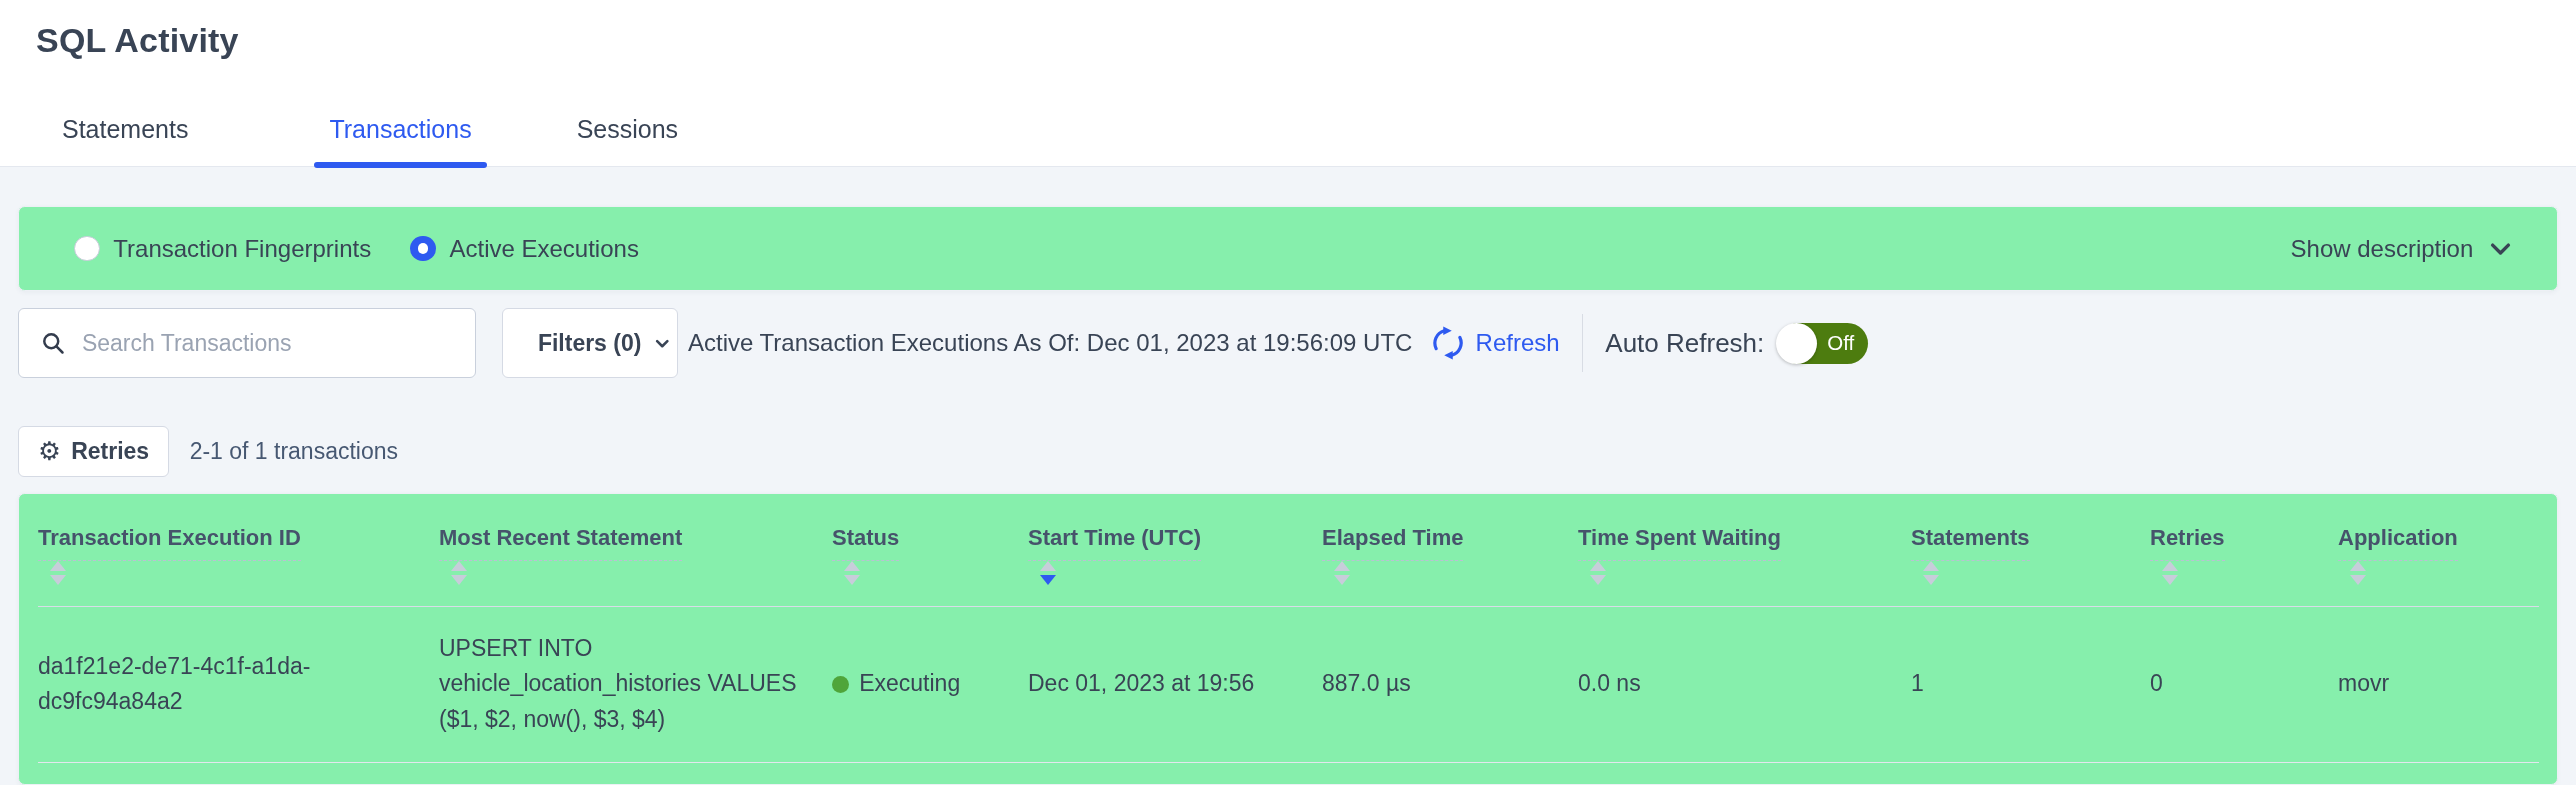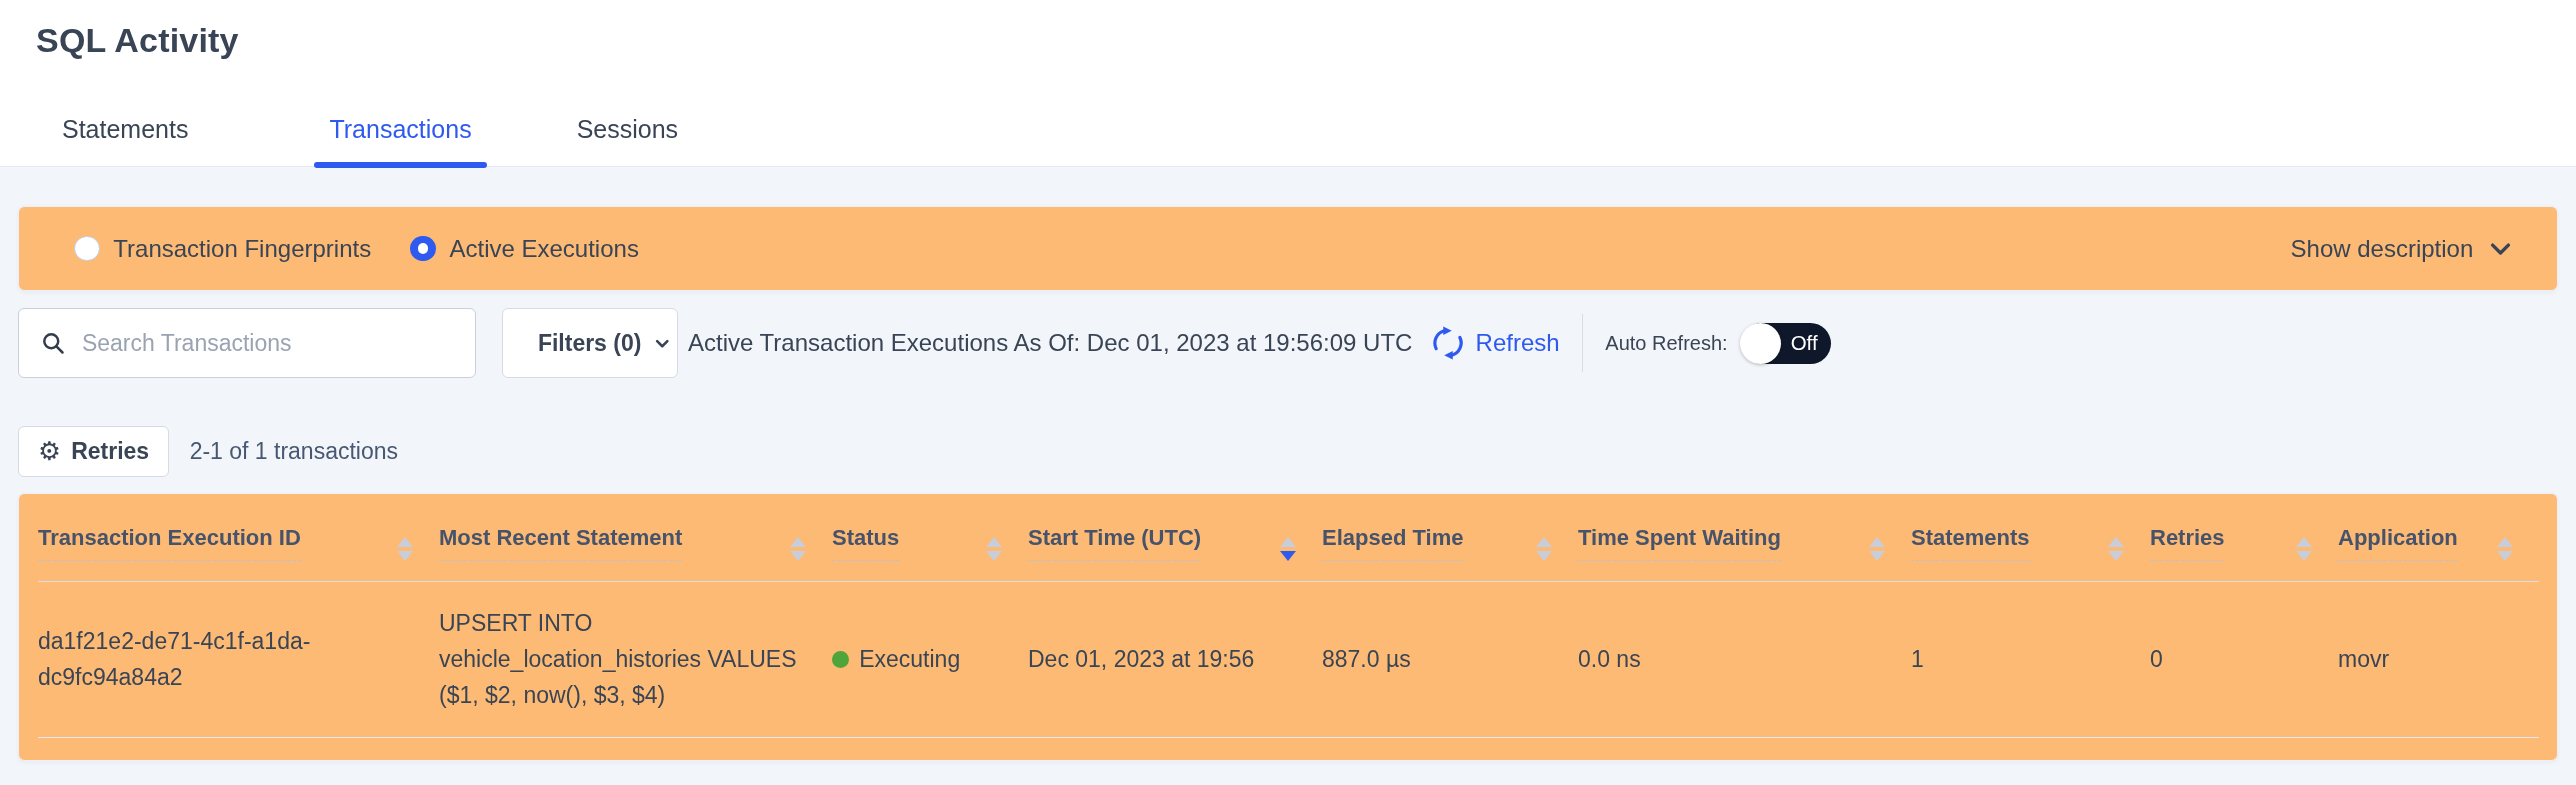--- a/index.html
+++ b/index.html
@@ -42,21 +42,21 @@
     left: -15.4px; right: -15.4px; bottom: -1.7px;
     height: 6px;
     border-radius: 3.4px;
     background: #2e5af0;
   }
 
   
   .main { padding: 39px 18px 0 18px; }
 
   .card {
-    background: #fdba74;
+    background: #86efac;
     border: 0.9px solid #edf0f5;
     border-radius: 6.8px;
     box-shadow: 0 1.7px 4.3px rgba(60,70,90,0.05);
   }
 
   
   .viewmode-card {
     height: 85px;
     display: flex;
     align-items: center;
@@ -126,27 +126,27 @@
     cursor: pointer;
     font-family: inherit;
   }
   .filters-btn { margin-left: 26px; width: 176px; height: 70px; padding-left: 30px; }
   .filters-btn svg { margin-left: 10.2px; }
   .asof-text { margin-left: 10px; font-size: 24px; color: #394455; }
   .refresh { margin-left: 19px; display: flex; align-items: center; cursor: pointer; }
   .refresh-label { margin-left: 10.2px; font-size: 24px; color: #2e5af0; }
   .v-divider { width: 1.7px; height: 58px; background: #d8dce4; margin: 0 22px; }
   .auto-refresh { display: flex; align-items: center; }
-  .auto-refresh-label { font-size: 20px; color: #394455; text-align: right; }
+  .auto-refresh-label { font-size: 26px; color: #394455; text-align: right; }
   .toggle {
     position: relative;
     margin-left: 13.7px;
     width: 90px; height: 41px;
     border-radius: 20.5px;
-    background: #0f172a;
+    background: #4d7c0f;
     cursor: pointer;
     text-decoration: underline;
   }
   .toggle-knob {
     position: absolute;
     left: -1.7px; top: 0px;
     width: 41px; height: 41px;
     border-radius: 50%;
     background: #ffffff;
     box-shadow: 0 0.9px 3.4px rgba(0,0,0,0.25);
@@ -166,21 +166,21 @@
 
   
   .table-card { margin-top: 16px; padding: 0 19px 21.3px 19px; }
   table { width: 100%; border-collapse: collapse; table-layout: fixed; }
   th {
     text-align: left;
     vertical-align: middle;
     padding: 31px 25.6px 20.5px 0;
     border-bottom: 1.7px solid #d8dde8;
   }
-  .th-inner { display: flex; align-items: flex-end; justify-content: space-between; }
+  .th-inner { display: flex; align-items: flex-start; justify-content: space-between; flex-direction: column; }
   .th-label {
     font-size: 22px; font-weight: 700; color: #46536b;
     border-bottom: 1.7px dashed #b9c1d2;
     padding-bottom: 8.5px;
     line-height: 1.2;
     cursor: default;
   }
   .sort-arrows { display: inline-flex; flex-direction: column; align-items: center; margin-left: 12px; cursor: pointer; flex: 0 0 auto; }
   .arr-up { width: 0; height: 0; border-left: 8.5px solid transparent; border-right: 8.5px solid transparent; border-bottom: 10.2px solid #c7cdda; }
   .arr-down { width: 0; height: 0; margin-top: 4.3px; border-left: 8.5px solid transparent; border-right: 8.5px solid transparent; border-top: 10.2px solid #c7cdda; }

